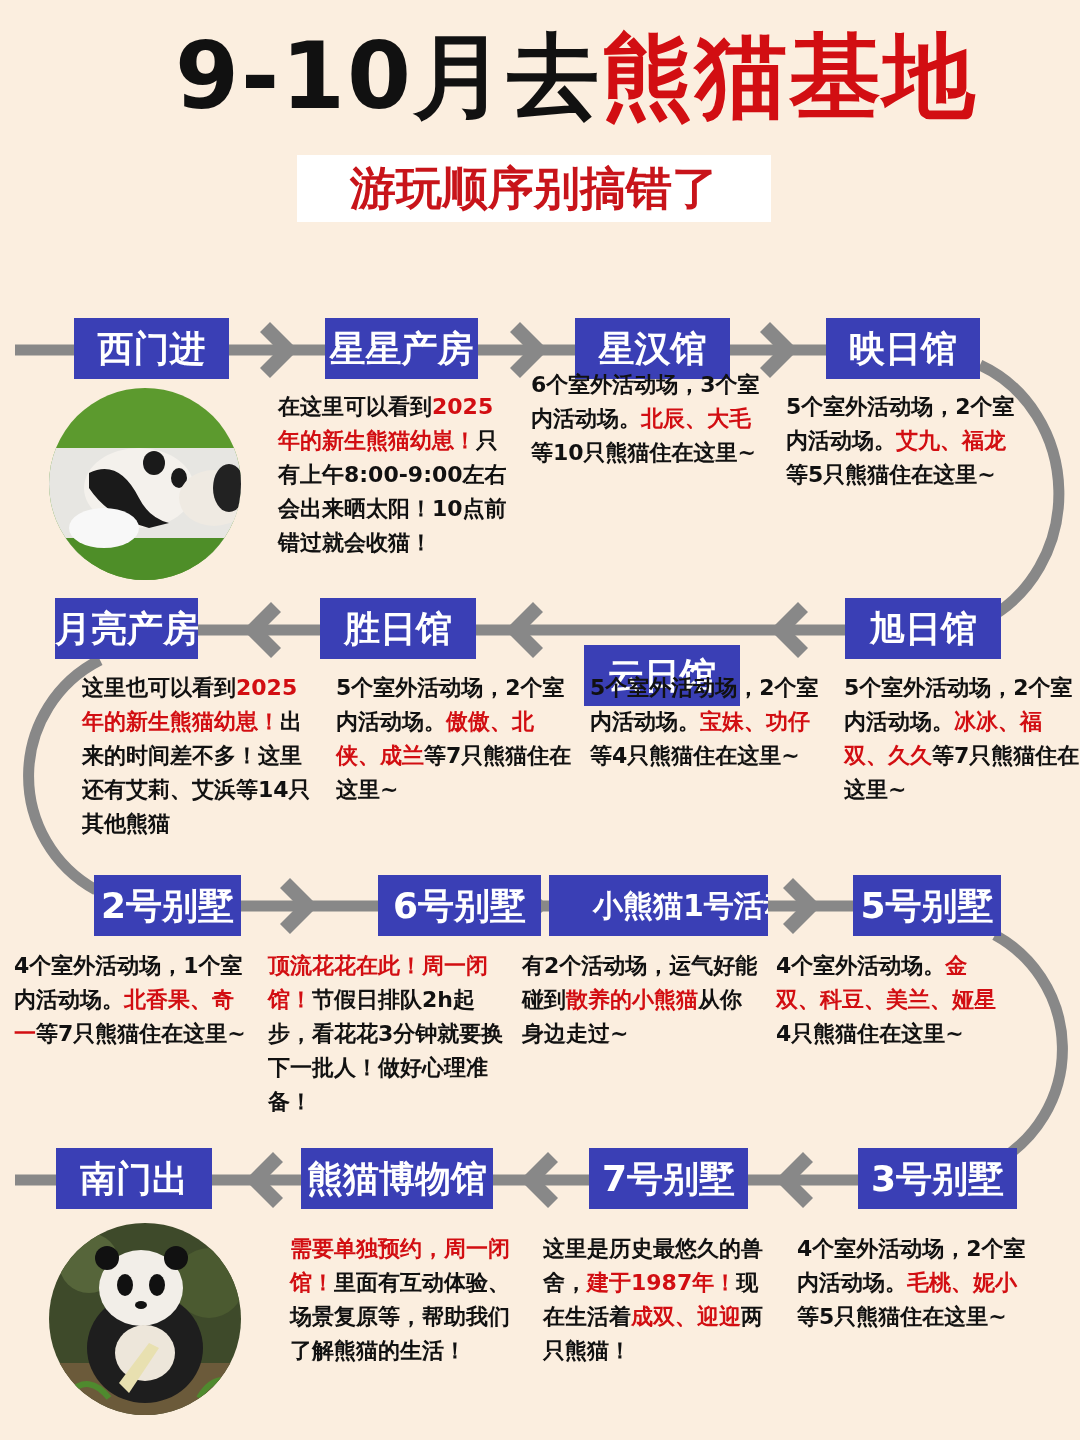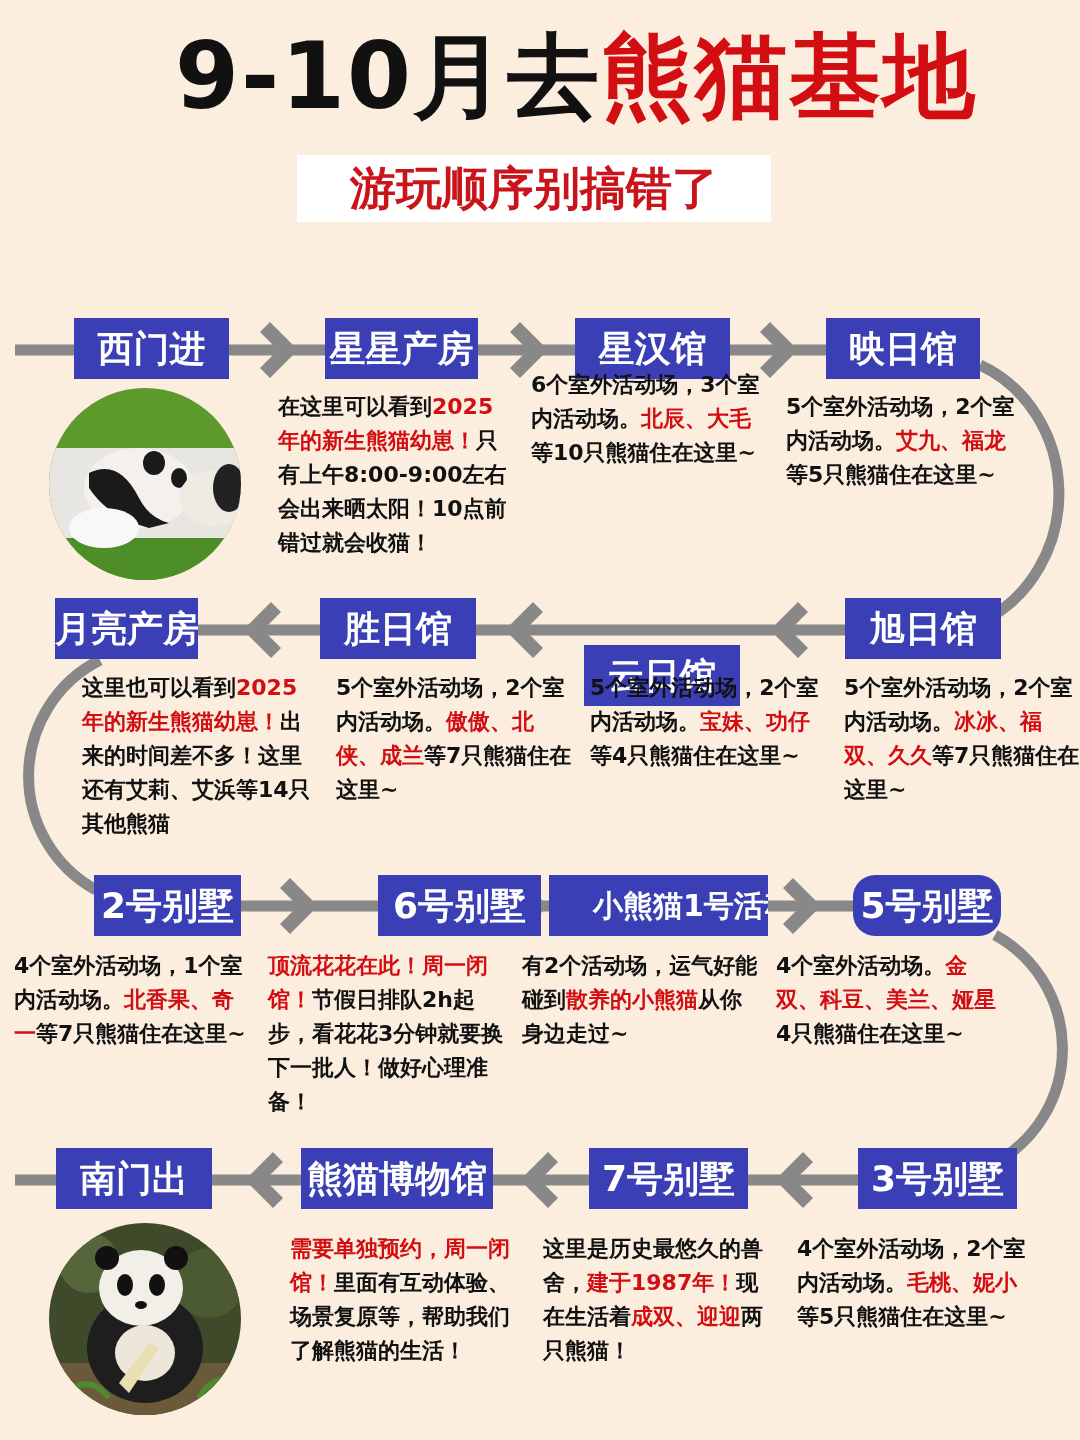--- a/index.html
+++ b/index.html
@@ -172,21 +172,21 @@
 <div class="desc" style="left:590px;top:671px;width:238px;">
   <span>5个室外活动场，2个室内活动场。</span><span class="r">宝妹、功仔</span><span>等4只熊猫住在这里~</span>
 </div>
 <div class="desc" style="left:844px;top:671px;width:236px;">
   <span>5个室外活动场，2个室内活动场。</span><span class="r">冰冰、福双、久久</span><span>等7只熊猫住在这里~</span>
 </div>
 
 <div class="node" style="left:94px;top:875px;width:147px;">2号别墅</div>
 <div class="node" style="left:344px;top:875px;width:163px;margin-left:34px;">6号别墅</div>
 <div class="node small" style="left:549px;top:875px;width:219px;padding-left:44px;">小熊猫1号活动场</div>
-<div class="node" style="left:853px;top:875px;width:148px;border-radius:22px;">5号别墅</div>
+<div class="node" style="left:853px;top:875px;width:148px;">5号别墅</div>
 
 <div class="desc" style="left:14px;top:949px;width:236px;">
   <span>4个室外活动场，1个室内活动场。</span><span class="r">北香果、奇一</span><span>等7只熊猫住在这里~</span>
 </div>
 <div class="desc" style="left:268px;top:949px;width:236px;">
   <span class="r">顶流花花在此！周一闭馆！</span><span>节假日排队2h起步，看花花3分钟就要换下一批人！做好心理准备！</span>
 </div>
 <div class="desc" style="left:522px;top:949px;width:236px;">
   <span>有2个活动场，运气好能碰到</span><span class="r">散养的小熊猫</span><span>从你身边走过~</span>
 </div>

